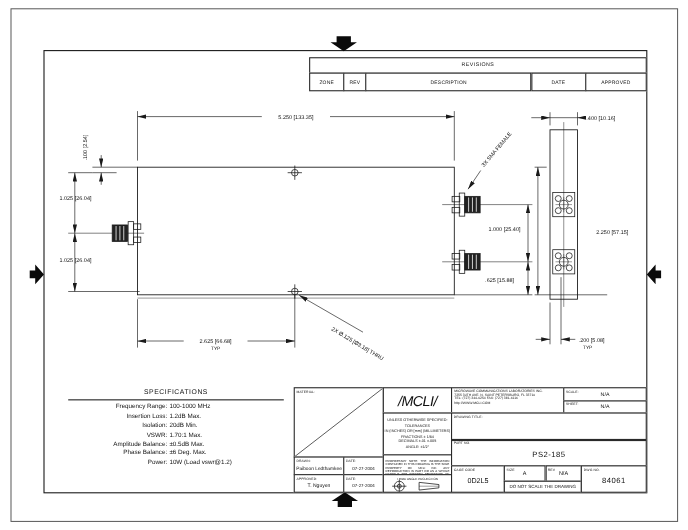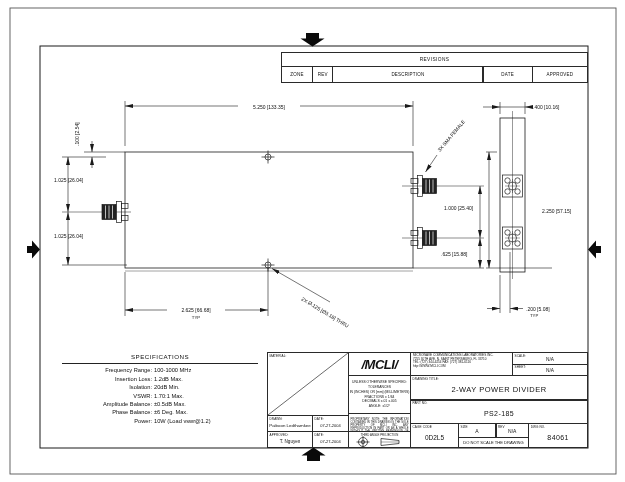--- a/index.html
+++ b/index.html
@@ -18,21 +18,21 @@
   
   .specs{left:60px;top:353px;width:200px;font-size:5.7px;line-height:8.4px;}
   .specs-title{text-align:center;font-size:6.2px;letter-spacing:.5px;padding-bottom:2px;}
   .specs-rule{border-top:0.9px solid #222;margin:0 2px 2px 2px;}
   .spec-row{display:grid;grid-template-columns:47% 53%;}
   .spec-l{text-align:right;padding-right:2px;}
   .spec-v{text-align:left;}
   
   .lbl{position:absolute;top:0.5px;left:1.5px;font-size:3.1px;letter-spacing:.1px;}
   .tb-val{width:100%;text-align:center;}
-  .logo-txt{font-size:13px;font-weight:bold;font-style:italic;letter-spacing:-0.5px;}
+  .logo-txt{font-size:13px;font-weight:normal;font-style:italic;letter-spacing:-0.5px;}
   .addr{font-size:3.1px;line-height:1.2;text-align:left;width:100%;padding:1px 0 0 2px;}
   .tol{font-size:3.4px;line-height:4.8px;text-align:center;padding-top:4px;}
   .prop{font-size:2.7px;line-height:1.15;text-align:justify;padding:3.5px 1.5px 0 1.5px;align-items:flex-start;}
   .proj-lbl{position:absolute;top:1px;width:100%;text-align:center;font-size:2.8px;}
 </style>
 </head>
 <body>
 
 <div class="sheet">
 
@@ -324,21 +324,20 @@
           <line x1="1.5" y1="6" x2="14.5" y2="6"></line>
             <line x1="8" y1="-0.5" x2="8" y2="12.5"></line>
           <path d="M26,2.5 L44,4.5 L44,7.5 L26,9.5 z"></path>
           <line x1="26" y1="6" x2="44" y2="6" stroke-width="0.4"></line>
         </g>
       </svg>
     </div>
 
     <div class="cell" style="left:410px;top:375.2px;width:178px;height:25.3px;font-size:7.5px;letter-spacing:.5px;">
       <span class="lbl">DRAWING TITLE:</span>
-      <span class="tb-val" style="padding-top:4px;">2-WAY  POWER  DIVIDER</span>
     </div>
 
     <div class="cell" style="left:410px;top:399.7px;width:178px;height:24px;font-size:7px;letter-spacing:.4px;">
       <span class="lbl">PART NO.</span>
       <span class="tb-val" style="padding-top:4px;">PS2-185</span>
     </div>
 
     <div class="cell" style="left:410px;top:423px;width:49px;height:25px;font-size:6.5px;">
       <span class="lbl">CAGE CODE</span>
       <span class="tb-val" style="padding-top:3px;">0D2L5</span>

